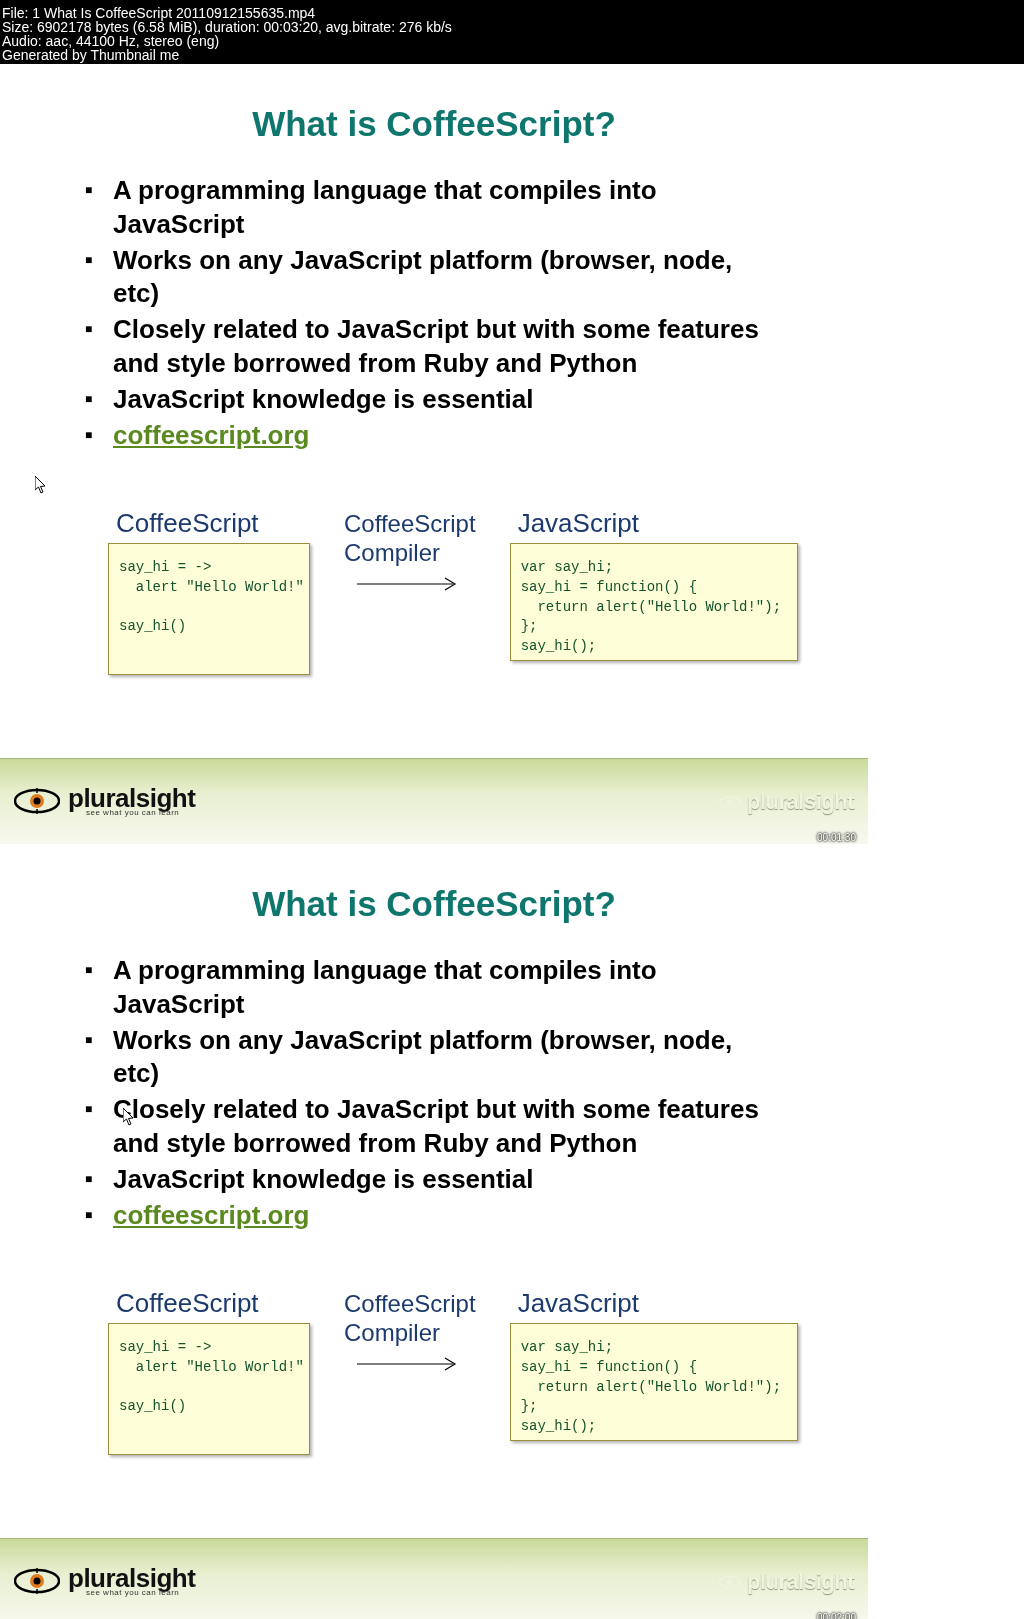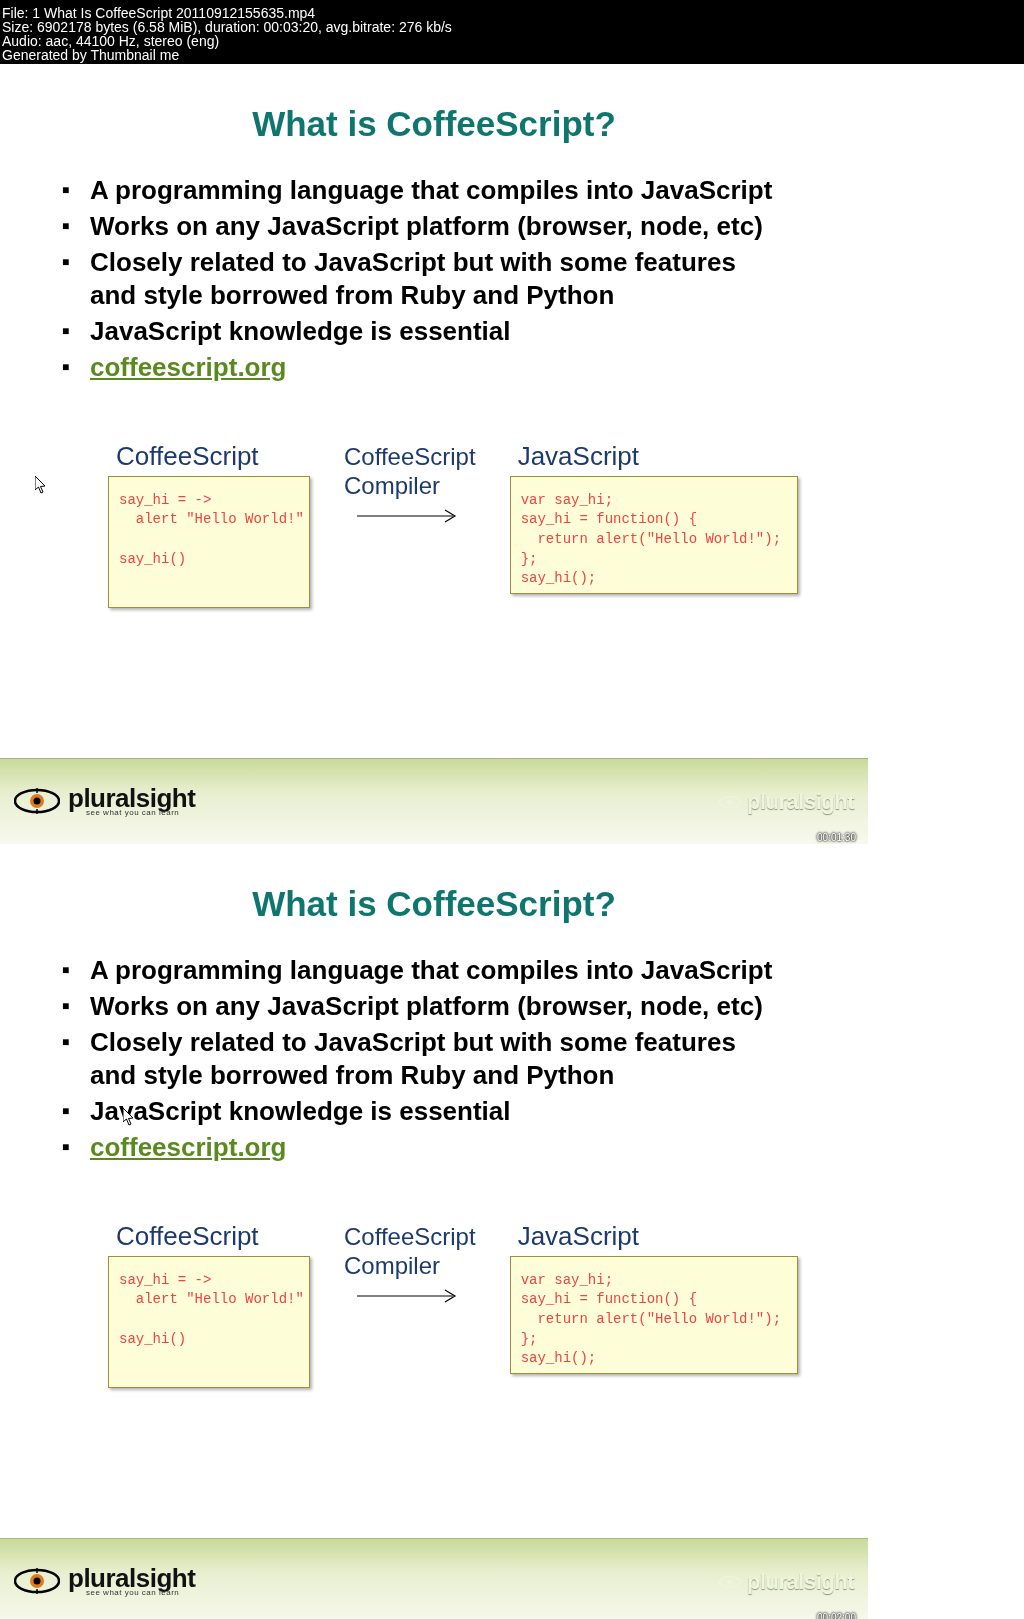--- a/index.html
+++ b/index.html
@@ -27,21 +27,21 @@
   }
   .slide-title {
     text-align: center;
     font-weight: 700;
     font-size: 35px;
     color: #0f766e;
     margin-bottom: 30px;
   }
   .bullets {
     list-style: none;
-    padding-left: 90px;
+    padding-left: 113px;
     padding-right: 90px;
   }
   .bullets li {
     position: relative;
     font-size: 26px;
     line-height: 1.3;
     color: #000;
     font-weight: 600;
     margin-bottom: 2px;
   }
@@ -81,21 +81,21 @@
     padding-left: 8px;
   }
   .code-box {
     background: #fdfdd7;
     border: 1.5px solid #9c8f3c;
     padding: 14px 10px;
     font-family: "Courier New", monospace;
     font-size: 14px;
     line-height: 1.4;
     white-space: pre;
-    color: #ef4444;
+    color: #14532d;
     box-shadow: 2px 2px 3px rgba(0,0,0,0.3);
   }
   .box-left  { width: 202px; height: 132px; }
   .box-right { width: 288px; height: 118px; }
   .arrow-col {
     display: flex;
     flex-direction: column;
     align-items: center;
     padding-top: 2px;
   }

